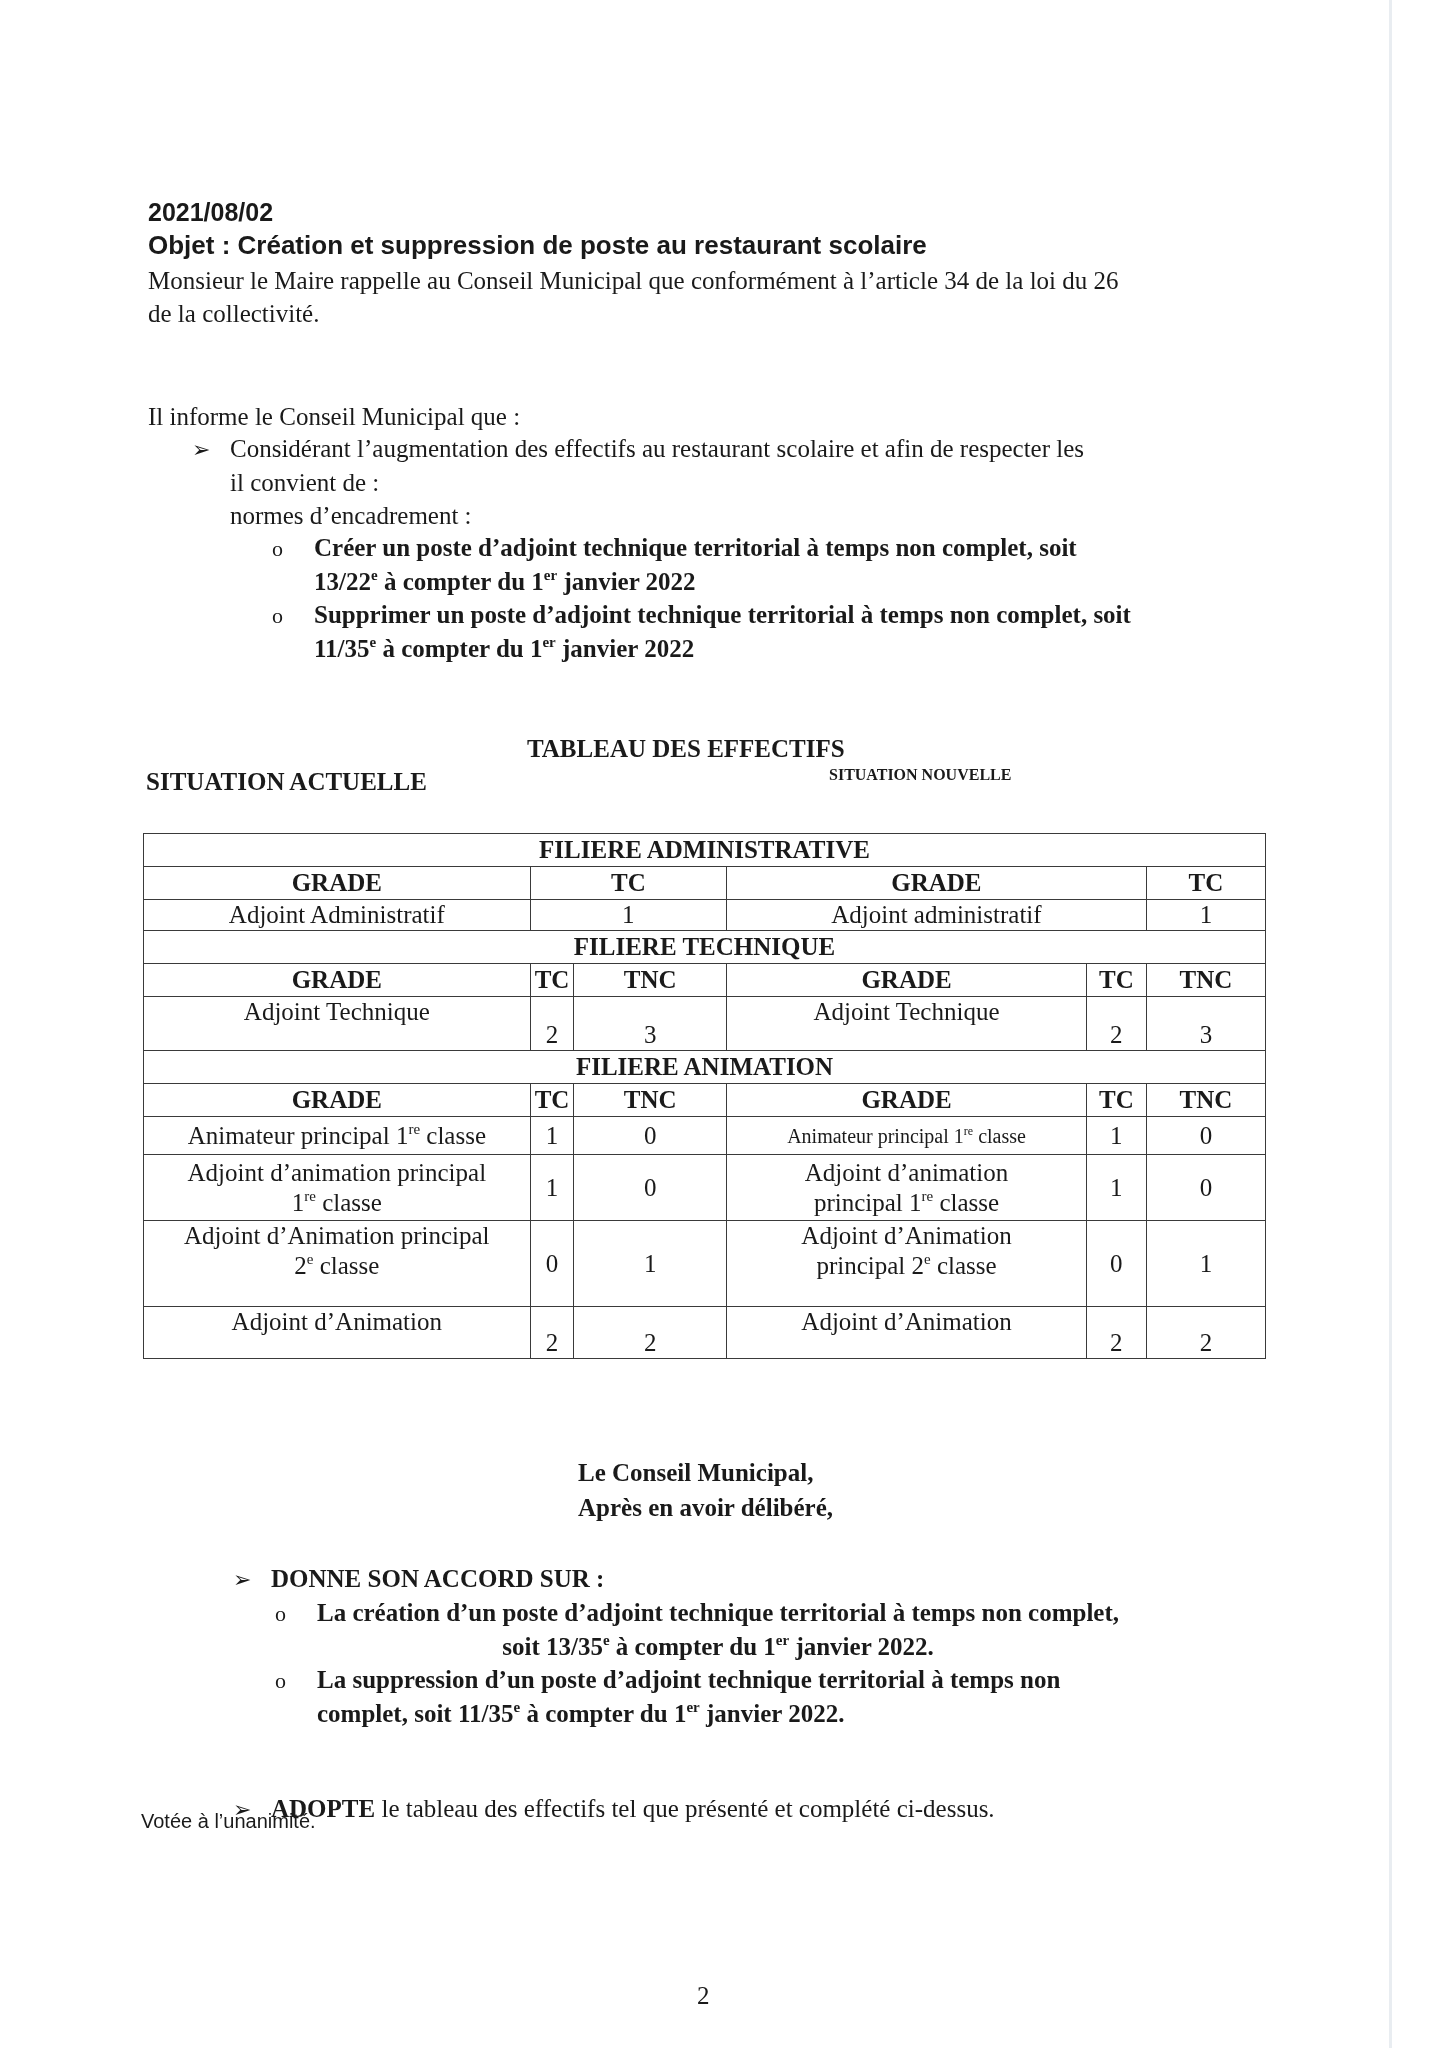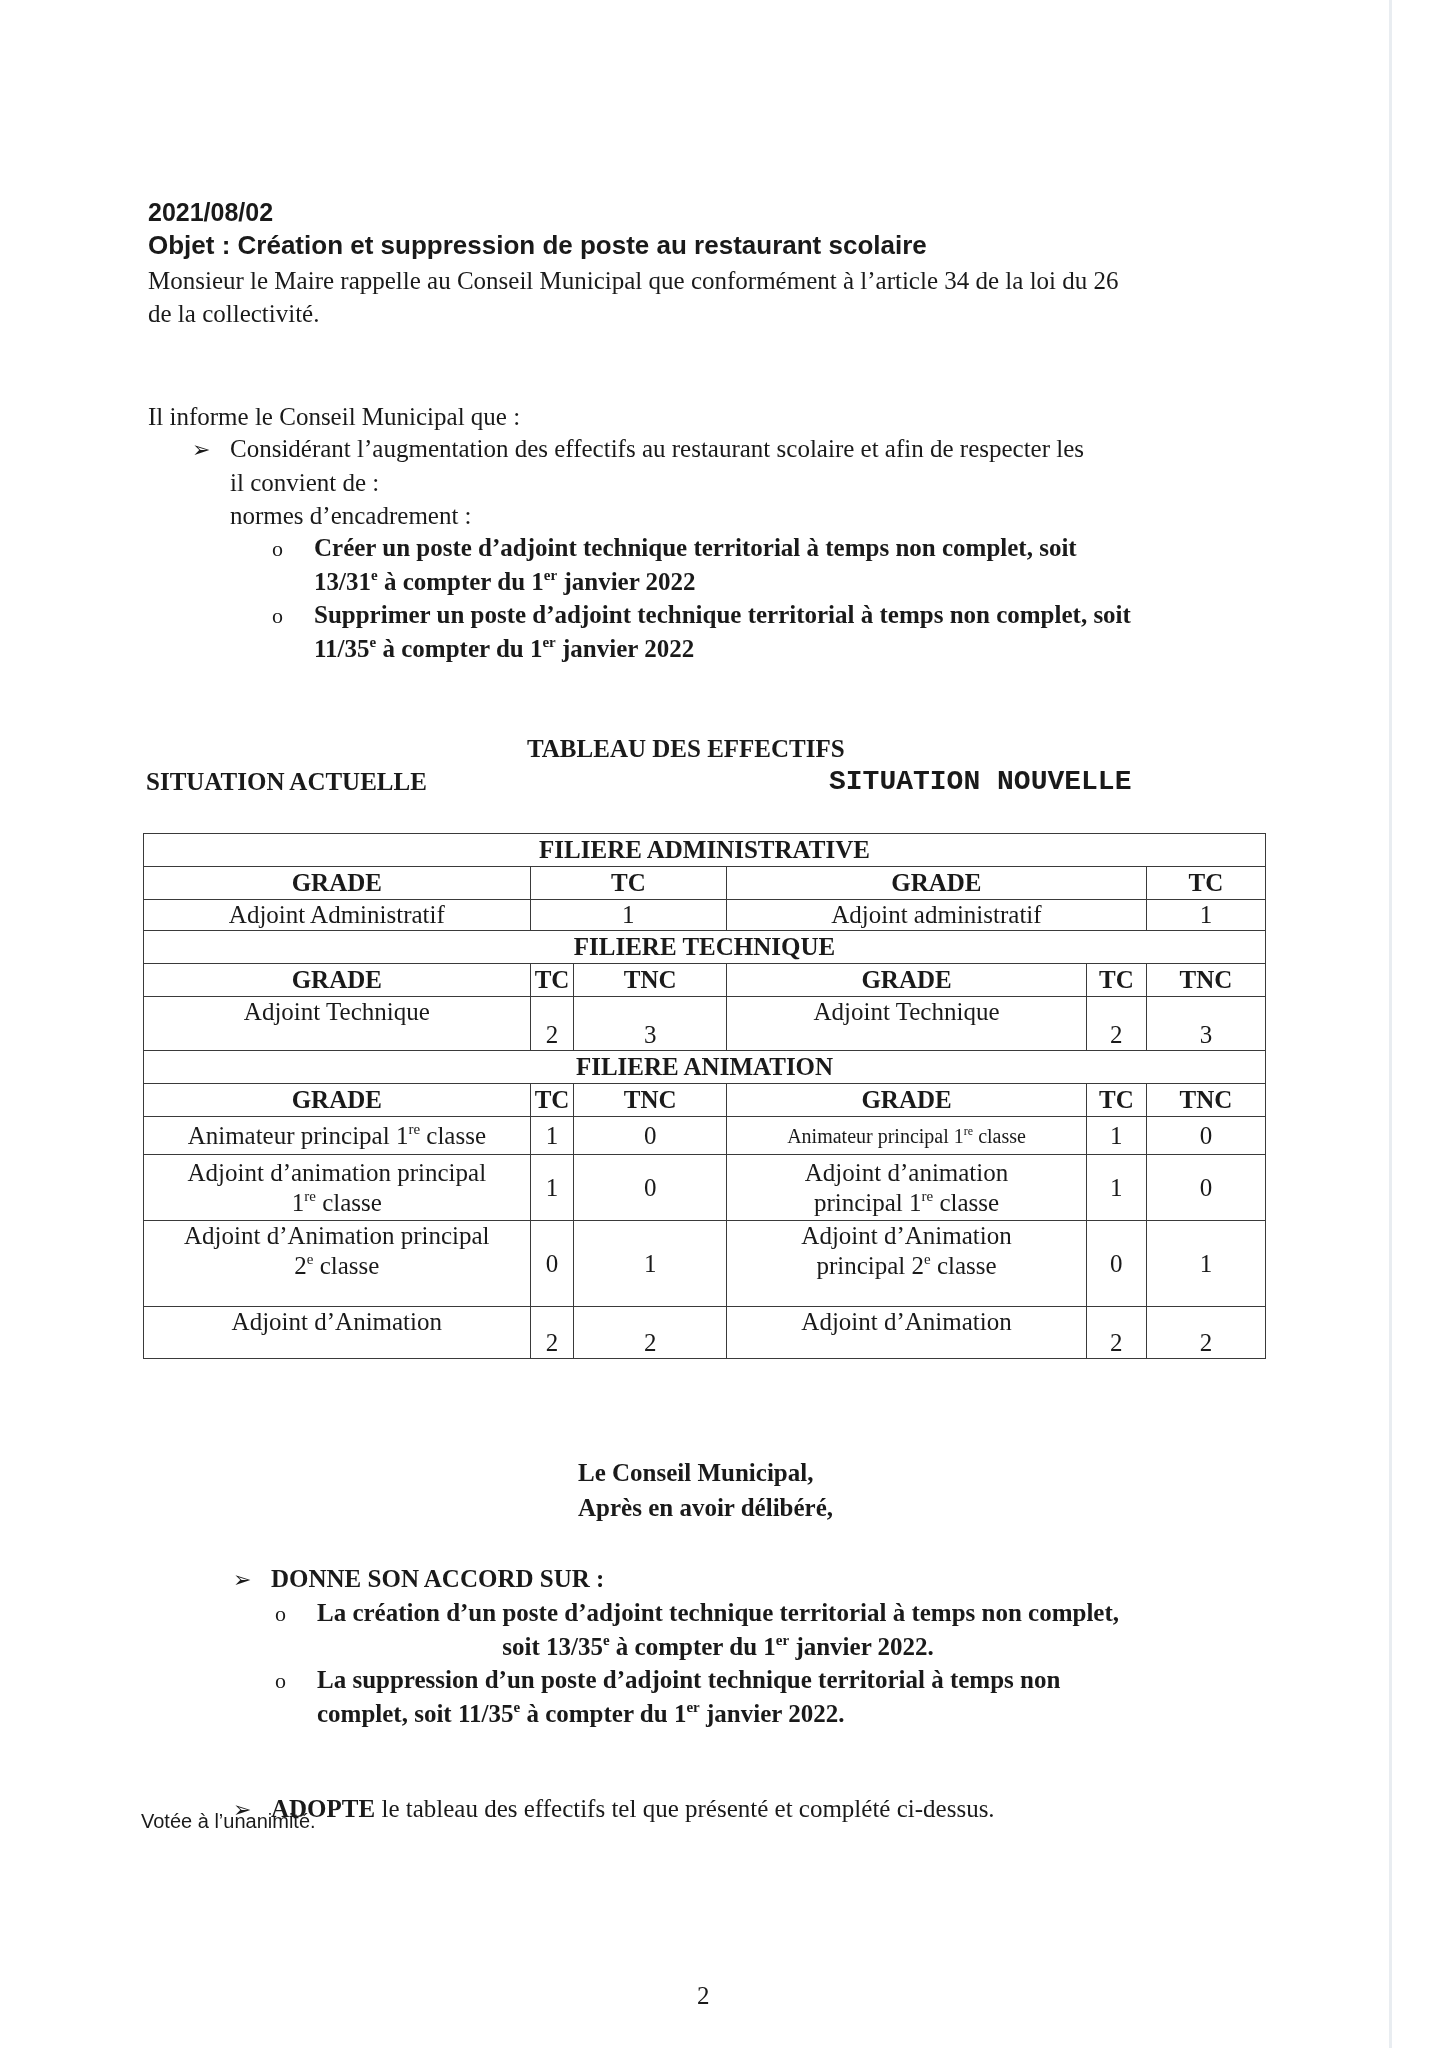--- a/index.html
+++ b/index.html
@@ -39,31 +39,31 @@
 
 <div class="abs body-text" style="left:192px; top:432px;">
   <div><span class="bullet-arrow">➢</span><span>Considérant l’augmentation des effectifs au restaurant scolaire et afin de respecter les</span></div>
   <div style="padding-left:38px;">il convient de :</div>
   <div style="padding-left:38px;">normes d’encadrement :</div>
 </div>
 
 <div class="abs body-text bold" style="left:272px; top:531px;">
   <div>
     <div><span class="bullet-o" style="font-weight:normal;">o</span><span>Créer un poste d’adjoint technique territorial à temps non complet, soit</span></div>
-    <div style="padding-left:42px;"><span>13/31</span><sup>e</sup><span> à compter du 1</span><sup>er</sup><span> janvier 2022</span></div>
+    <div style="padding-left:42px;"><span>13/22</span><sup>e</sup><span> à compter du 1</span><sup>er</sup><span> janvier 2022</span></div>
   </div>
   <div>
     <div><span class="bullet-o" style="font-weight:normal;">o</span><span>Supprimer un poste d’adjoint technique territorial à temps non complet, soit</span></div>
     <div style="padding-left:42px;"><span>11/35</span><sup>e</sup><span> à compter du 1</span><sup>er</sup><span> janvier 2022</span></div>
   </div>
 </div>
 
 <div class="abs bold" style="left:527px; top:735px; font-size:25px;">TABLEAU DES EFFECTIFS</div>
 <div class="abs bold" style="left:146px; top:768px; font-size:25px;">SITUATION ACTUELLE</div>
-<div class="abs bold" style="left:829px; top:766px; font-size:28px;font-family:Liberation Mono, monospace;">SITUATION NOUVELLE</div>
+<div class="abs bold" style="left:829px; top:766px; font-size:16px;">SITUATION NOUVELLE</div>
 
 <table class="effectifs">
   <colgroup>
     <col style="width:390px">
       <col style="width:36px">
       <col style="width:154px">
       <col style="width:28px">
       <col style="width:335px">
       <col style="width:60px">
       <col style="width:31px">

